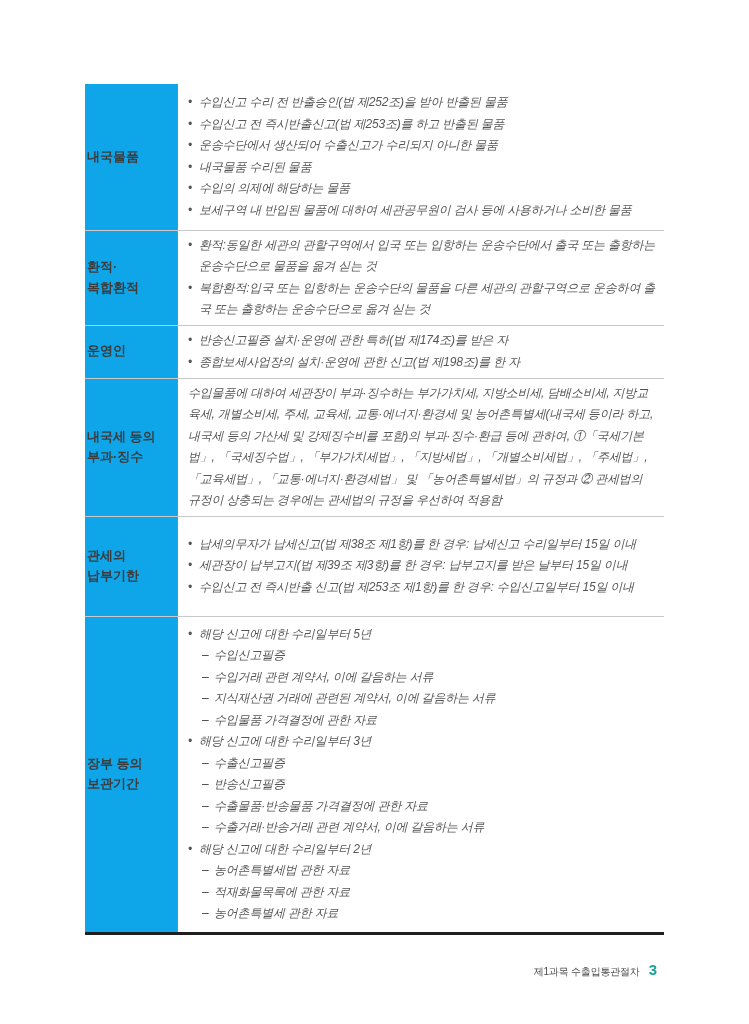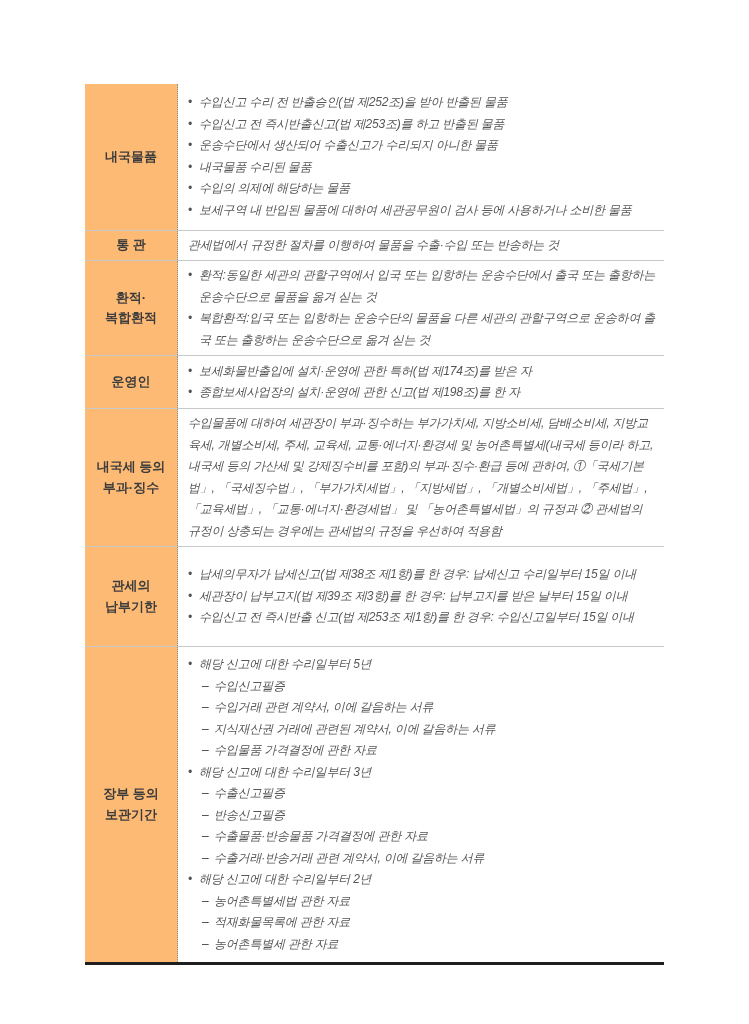--- a/index.html
+++ b/index.html
@@ -19,26 +19,26 @@
     position: absolute;
     left: 85px;
     top: 84px;
     width: 579px;
     border-collapse: collapse;
     border-bottom: 3px solid #1f1f1f;
     table-layout: fixed;
   }
   table.terms-table th {
     width: 88px;
-    background: #fdba74;
+    background: #0ea5e9;
     border-right: 1px dotted #8f8f8f;
     font-size: 13px;
     font-weight: bold;
     color: #3c3c3c;
-    text-align: center;
+    text-align: left;
     vertical-align: middle;
     padding: 2px 2px;
     line-height: 1.55;
   }
   table.terms-table td {
     font-size: 12px;
     color: #555555;
     vertical-align: middle;
     padding: 4px 8px 4px 10px;
     line-height: 21.5px;
@@ -90,44 +90,36 @@
           </th>
           <td>
             <div class="item bullet"><span class="marker">•</span><span>수입신고 수리 전 반출승인(법 제252조)을 받아 반출된 물품</span></div>
             <div class="item bullet"><span class="marker">•</span><span>수입신고 전 즉시반출신고(법 제253조)를 하고 반출된 물품</span></div>
             <div class="item bullet"><span class="marker">•</span><span>운송수단에서 생산되어 수출신고가 수리되지 아니한 물품</span></div>
             <div class="item bullet"><span class="marker">•</span><span>내국물품 수리된 물품</span></div>
             <div class="item bullet"><span class="marker">•</span><span>수입의 의제에 해당하는 물품</span></div>
             <div class="item bullet"><span class="marker">•</span><span>보세구역 내 반입된 물품에 대하여 세관공무원이 검사 등에 사용하거나 소비한 물품</span></div>
           </td>
         </tr>
-        <tr style="height: 27px;">
-          <th>
-            <div>통 관</div>
-          </th>
-          <td>
-            <div class="item plain"><span>관세법에서 규정한 절차를 이행하여 물품을 수출·수입 또는 반송하는 것</span></div>
-          </td>
-        </tr>
         <tr style="height: 93px;">
           <th>
             <div>환적·</div>
             <div>복합환적</div>
           </th>
           <td>
             <div class="item bullet"><span class="marker">•</span><span>환적:동일한 세관의 관할구역에서 입국 또는 입항하는 운송수단에서 출국 또는 출항하는 운송수단으로 물품을 옮겨 싣는 것</span></div>
             <div class="item bullet"><span class="marker">•</span><span>복합환적:입국 또는 입항하는 운송수단의 물품을 다른 세관의 관할구역으로 운송하여 출국 또는 출항하는 운송수단으로 옮겨 싣는 것</span></div>
           </td>
         </tr>
         <tr style="height: 53px;">
           <th>
             <div>운영인</div>
           </th>
           <td>
-            <div class="item bullet"><span class="marker">•</span><span>보세화물반출입에 설치·운영에 관한 특허(법 제174조)를 받은 자</span></div>
+            <div class="item bullet"><span class="marker">•</span><span>반송신고필증 설치·운영에 관한 특허(법 제174조)를 받은 자</span></div>
             <div class="item bullet"><span class="marker">•</span><span>종합보세사업장의 설치·운영에 관한 신고(법 제198조)를 한 자</span></div>
           </td>
         </tr>
         <tr style="height: 133px;">
           <th>
             <div>내국세 등의</div>
             <div>부과·징수</div>
           </th>
           <td>
             <div class="item plain"><span>수입물품에 대하여 세관장이 부과·징수하는 부가가치세, 지방소비세, 담배소비세, 지방교육세, 개별소비세, 주세, 교육세, 교통·에너지·환경세 및 농어촌특별세(내국세 등이라 하고, 내국세 등의 가산세 및 강제징수비를 포함)의 부과·징수·환급 등에 관하여, ①「국세기본법」, 「국세징수법」, 「부가가치세법」, 「지방세법」, 「개별소비세법」, 「주세법」, 「교육세법」, 「교통·에너지·환경세법」 및 「농어촌특별세법」의 규정과 ② 관세법의 규정이 상충되는 경우에는 관세법의 규정을 우선하여 적용함</span></div>
@@ -162,14 +154,17 @@
             <div class="item dash"><span class="marker">–</span><span>수출거래·반송거래 관련 계약서, 이에 갈음하는 서류</span></div>
             <div class="item bullet"><span class="marker">•</span><span>해당 신고에 대한 수리일부터 2년</span></div>
             <div class="item dash"><span class="marker">–</span><span>농어촌특별세법 관한 자료</span></div>
             <div class="item dash"><span class="marker">–</span><span>적재화물목록에 관한 자료</span></div>
             <div class="item dash"><span class="marker">–</span><span>농어촌특별세 관한 자료</span></div>
           </td>
         </tr>
       </tbody>
   </table>
 
+  <div class="footer">
+    <span class="section">제1과목 수출입통관절차</span><span class="pagenum">3</span>
+  </div>
 
 </div>
 
 </body></html>

